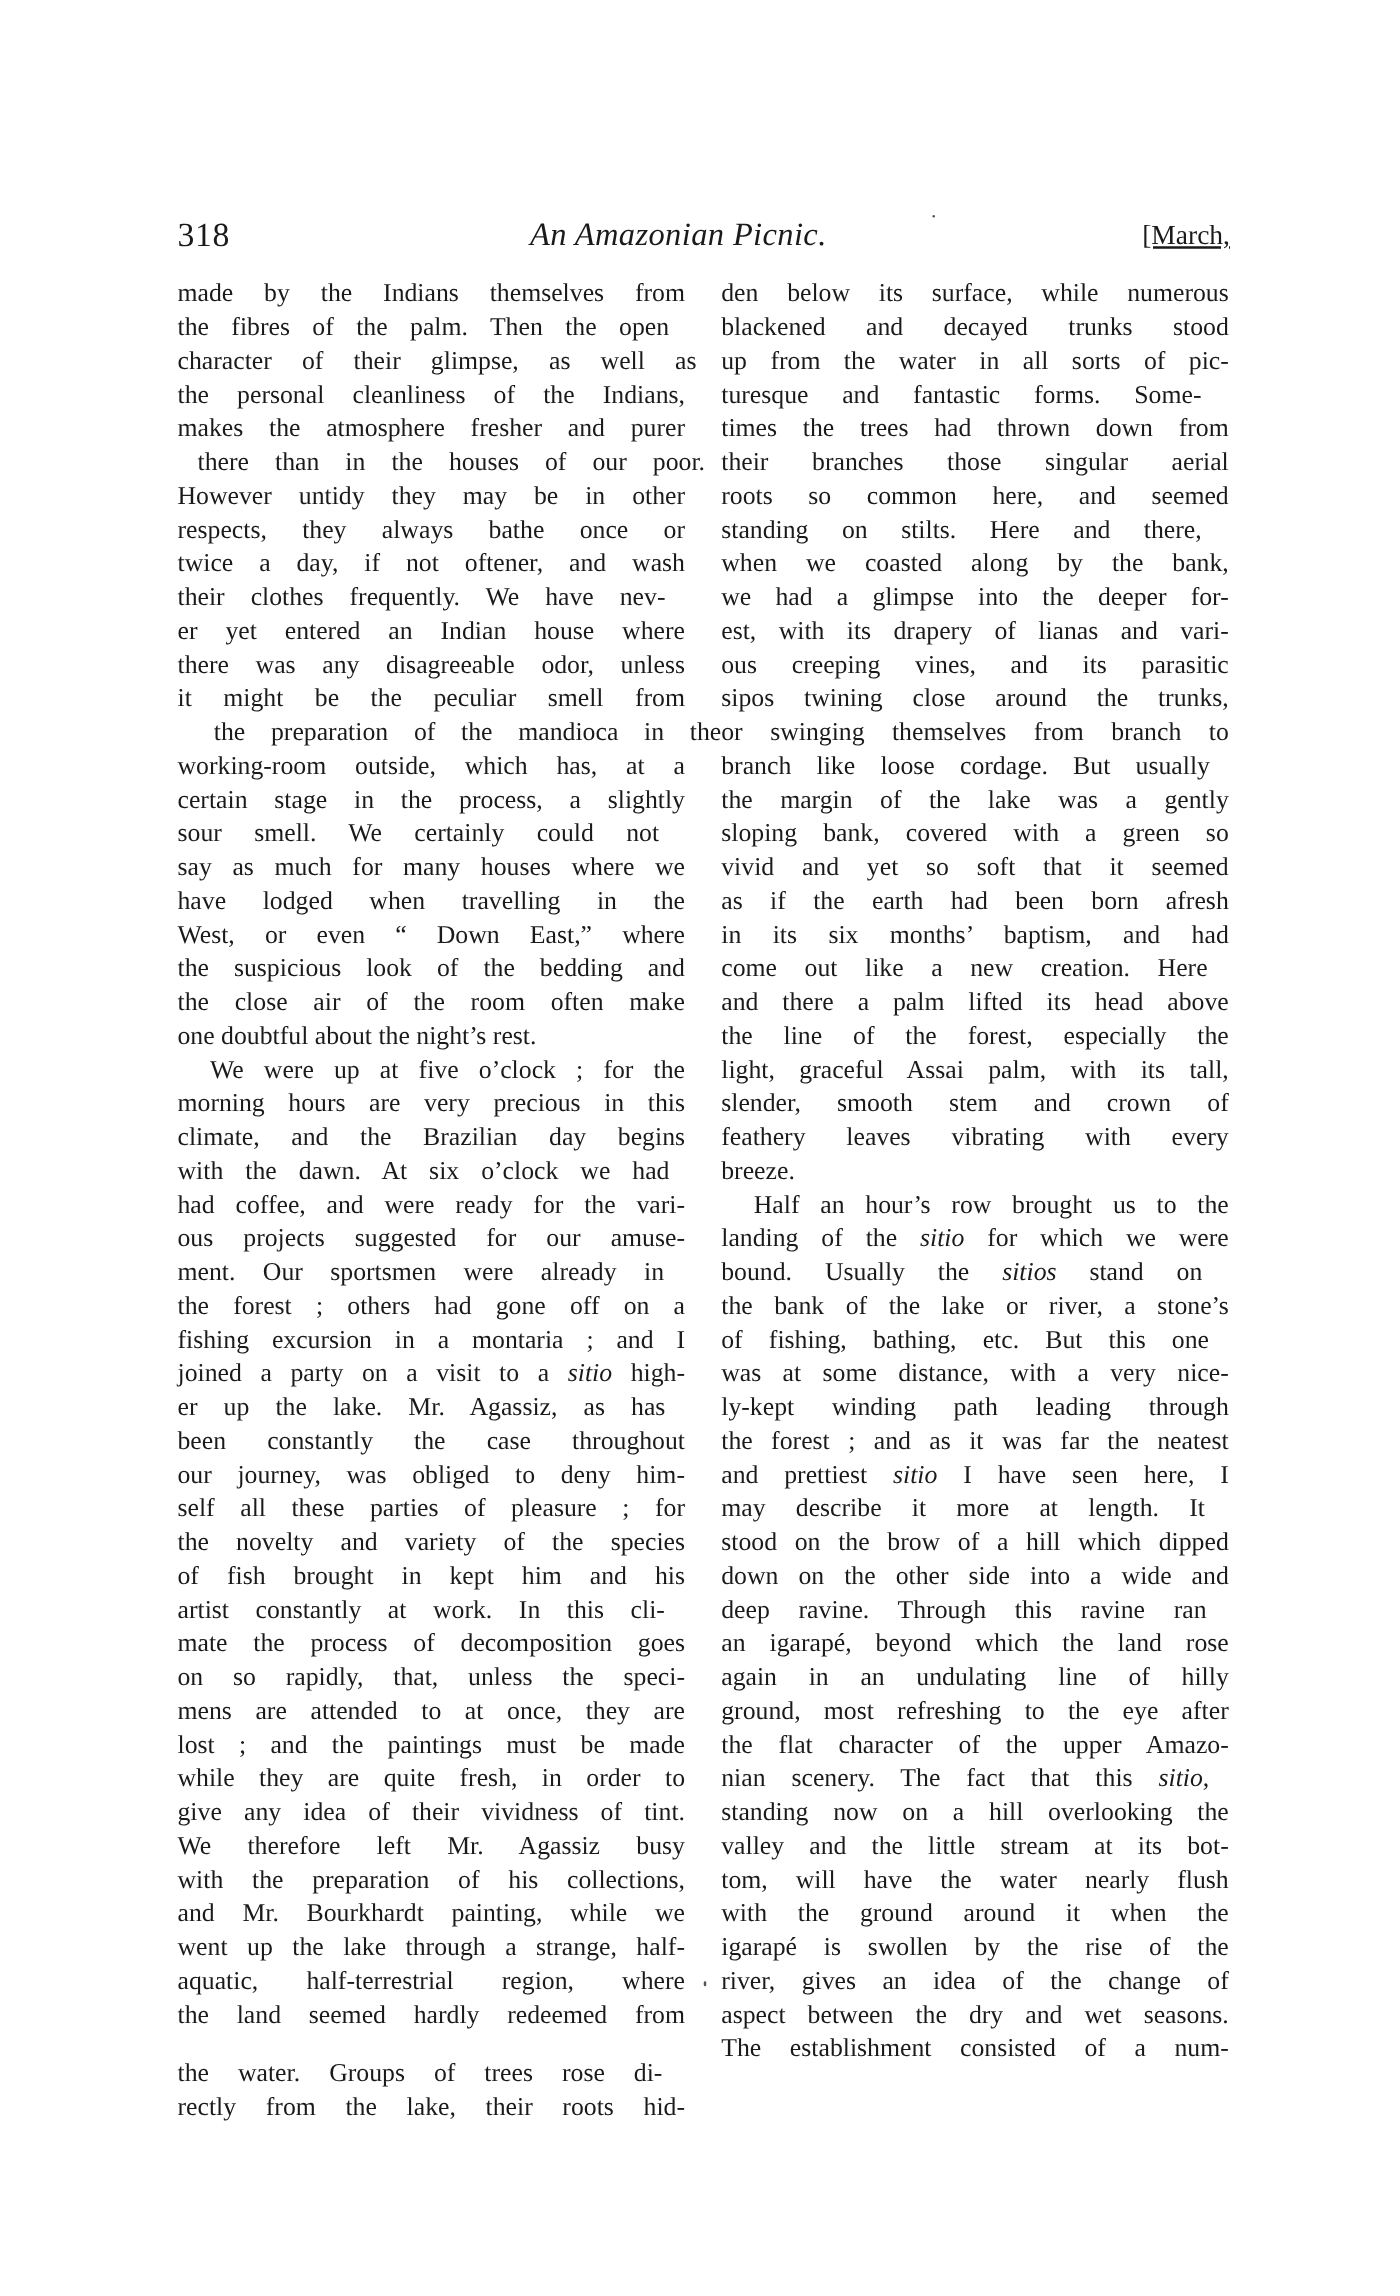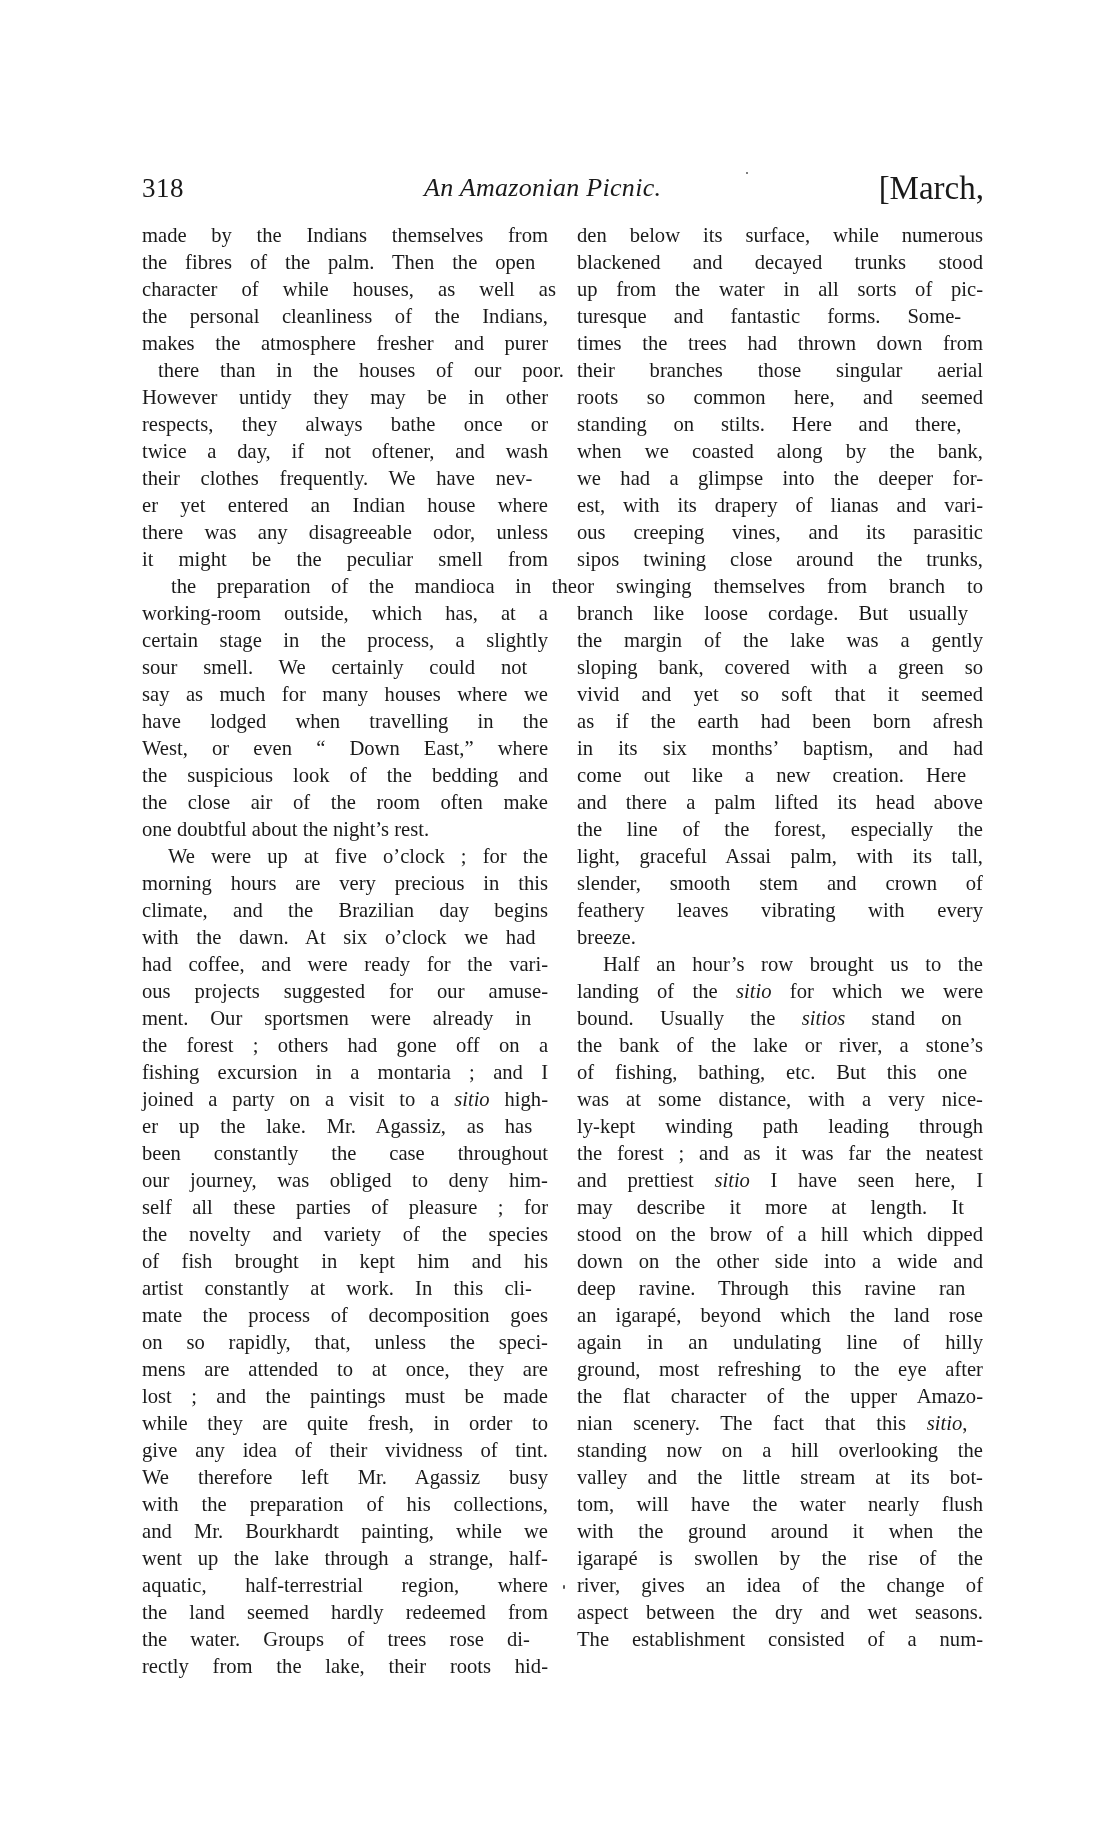--- a/index.html
+++ b/index.html
@@ -43,21 +43,22 @@
     left: 282px;
     top: 0;
     font-style: italic;
     font-size: 26px;
     letter-spacing: 0.3px;
   }
   .running-date {
     position: absolute;
     right: 0;
     top: 0;
-    font-size: 33px;
+    font-size: 22px;
+    text-decoration: underline;
   }
   .column {
     position: absolute;
     top: 222px;
     width: 406px;
     font-size: 20.6px;
     line-height: 27px;
   }
   .col-left { left: 142px; }
   .col-right { left: 577px; }
@@ -91,21 +92,21 @@
 
   <div class="running-head">
     <span class="page-number">318</span>
     <span class="running-title">An Amazonian Picnic.</span>
     <span class="running-date">[March,</span>
   </div>
 
   <div class="column col-left" id="col-left">
       <div class="line" style="white-space: nowrap; text-align: left; text-align-last: left; display: block;"><span style="white-space: nowrap; word-spacing: 19.55px;">made by the Indians themselves from</span></div>
       <div class="line" style="white-space: nowrap; text-align: left; text-align-last: left; display: block;"><span style="white-space: nowrap; word-spacing: 12.77px;">the fibres of the palm.  Then the open</span></div>
-      <div class="line" style="white-space: nowrap; text-align: left; text-align-last: left; display: block;"><span style="white-space: nowrap; word-spacing: 18.97px;">character of while houses, as well as</span></div>
+      <div class="line" style="white-space: nowrap; text-align: left; text-align-last: left; display: block;"><span style="white-space: nowrap; word-spacing: 18.97px;">character of their glimpse, as well as</span></div>
       <div class="line" style="white-space: nowrap; text-align: left; text-align-last: left; display: block;"><span style="white-space: nowrap; word-spacing: 17.38px;">the personal cleanliness of the Indians,</span></div>
       <div class="line" style="white-space: nowrap; text-align: left; text-align-last: left; display: block;"><span style="white-space: nowrap; word-spacing: 15.44px;">makes the atmosphere fresher and purer</span></div>
       <div class="line" style="white-space: nowrap; text-align: left; text-align-last: left; display: block; margin-left: 16px;"><span style="white-space: nowrap; word-spacing: 15.68px;">there than in the houses of our poor.</span></div>
       <div class="line" style="white-space: nowrap; text-align: left; text-align-last: left; display: block;"><span style="white-space: nowrap; word-spacing: 16.39px;">However untidy they may be in other</span></div>
       <div class="line" style="white-space: nowrap; text-align: left; text-align-last: left; display: block;"><span style="white-space: nowrap; word-spacing: 23.1px;">respects, they always bathe once or</span></div>
       <div class="line" style="white-space: nowrap; text-align: left; text-align-last: left; display: block;"><span style="white-space: nowrap; word-spacing: 15.58px;">twice a day, if not oftener, and wash</span></div>
       <div class="line" style="white-space: nowrap; text-align: left; text-align-last: left; display: block;"><span style="white-space: nowrap; word-spacing: 15.62px;">their clothes frequently.  We have nev-</span></div>
       <div class="line" style="white-space: nowrap; text-align: left; text-align-last: left; display: block;"><span style="white-space: nowrap; word-spacing: 17.16px;">er yet entered an Indian house where</span></div>
       <div class="line" style="white-space: nowrap; text-align: left; text-align-last: left; display: block;"><span style="white-space: nowrap; word-spacing: 16.17px;">there was any disagreeable odor, unless</span></div>
       <div class="line" style="white-space: nowrap; text-align: left; text-align-last: left; display: block;"><span style="white-space: nowrap; word-spacing: 20.01px;">it might be the peculiar smell from</span></div>
@@ -141,21 +142,21 @@
       <div class="line" style="white-space: nowrap; text-align: left; text-align-last: left; display: block;"><span style="white-space: nowrap; word-spacing: 13.73px;">mens are attended to at once, they are</span></div>
       <div class="line" style="white-space: nowrap; text-align: left; text-align-last: left; display: block;"><span style="white-space: nowrap; word-spacing: 14.28px;">lost ; and the paintings must be made</span></div>
       <div class="line" style="white-space: nowrap; text-align: left; text-align-last: left; display: block;"><span style="white-space: nowrap; word-spacing: 14.38px;">while they are quite fresh, in order to</span></div>
       <div class="line" style="white-space: nowrap; text-align: left; text-align-last: left; display: block;"><span style="white-space: nowrap; word-spacing: 12.57px;">give any idea of their vividness of tint.</span></div>
       <div class="line" style="white-space: nowrap; text-align: left; text-align-last: left; display: block;"><span style="white-space: nowrap; word-spacing: 23.88px;">We therefore left Mr. Agassiz busy</span></div>
       <div class="line" style="white-space: nowrap; text-align: left; text-align-last: left; display: block;"><span style="white-space: nowrap; word-spacing: 17.83px;">with the preparation of his collections,</span></div>
       <div class="line" style="white-space: nowrap; text-align: left; text-align-last: left; display: block;"><span style="white-space: nowrap; word-spacing: 17.02px;">and Mr. Bourkhardt painting, while we</span></div>
       <div class="line" style="white-space: nowrap; text-align: left; text-align-last: left; display: block;"><span style="white-space: nowrap; word-spacing: 10.45px;">went up the lake through a strange, half-</span></div>
       <div class="line" style="white-space: nowrap; text-align: left; text-align-last: left; display: block;"><span style="white-space: nowrap; word-spacing: 33.37px;">aquatic, half-terrestrial region, where</span></div>
       <div class="line" style="white-space: nowrap; text-align: left; text-align-last: left; display: block;"><span style="white-space: nowrap; word-spacing: 17.04px;">the land seemed hardly redeemed from</span></div>
-      <div class="line" style="white-space: nowrap; text-align: left; text-align-last: left; display: block;"><span style="white-space: nowrap; word-spacing: 18.05px;">the water.  Groups of trees rose di-</span></div>
+      <div class="line" style="white-space: nowrap; text-align: left; text-align-last: left; display: block; margin-top: 20px;"><span style="white-space: nowrap; word-spacing: 18.05px;">the water.  Groups of trees rose di-</span></div>
       <div class="line" style="white-space: nowrap; text-align: left; text-align-last: left; display: block;"><span style="white-space: nowrap; word-spacing: 18.58px;">rectly from the lake, their roots hid-</span></div>
     </div>
   <div class="column col-right" id="col-right">
       <div class="line" style="white-space: nowrap; text-align: left; text-align-last: left; display: block;"><span style="white-space: nowrap; word-spacing: 17.83px;">den below its surface, while numerous</span></div>
       <div class="line" style="white-space: nowrap; text-align: left; text-align-last: left; display: block;"><span style="white-space: nowrap; word-spacing: 27.16px;">blackened and decayed trunks stood</span></div>
       <div class="line" style="white-space: nowrap; text-align: left; text-align-last: left; display: block;"><span style="white-space: nowrap; word-spacing: 13.58px;">up from the water in all sorts of pic-</span></div>
       <div class="line" style="white-space: nowrap; text-align: left; text-align-last: left; display: block;"><span style="white-space: nowrap; word-spacing: 21.84px;">turesque and fantastic forms.  Some-</span></div>
       <div class="line" style="white-space: nowrap; text-align: left; text-align-last: left; display: block;"><span style="white-space: nowrap; word-spacing: 15.43px;">times the trees had thrown down from</span></div>
       <div class="line" style="white-space: nowrap; text-align: left; text-align-last: left; display: block;"><span style="white-space: nowrap; word-spacing: 29.73px;">their branches those singular aerial</span></div>
       <div class="line" style="white-space: nowrap; text-align: left; text-align-last: left; display: block;"><span style="white-space: nowrap; word-spacing: 23.32px;">roots so common here, and seemed</span></div>

